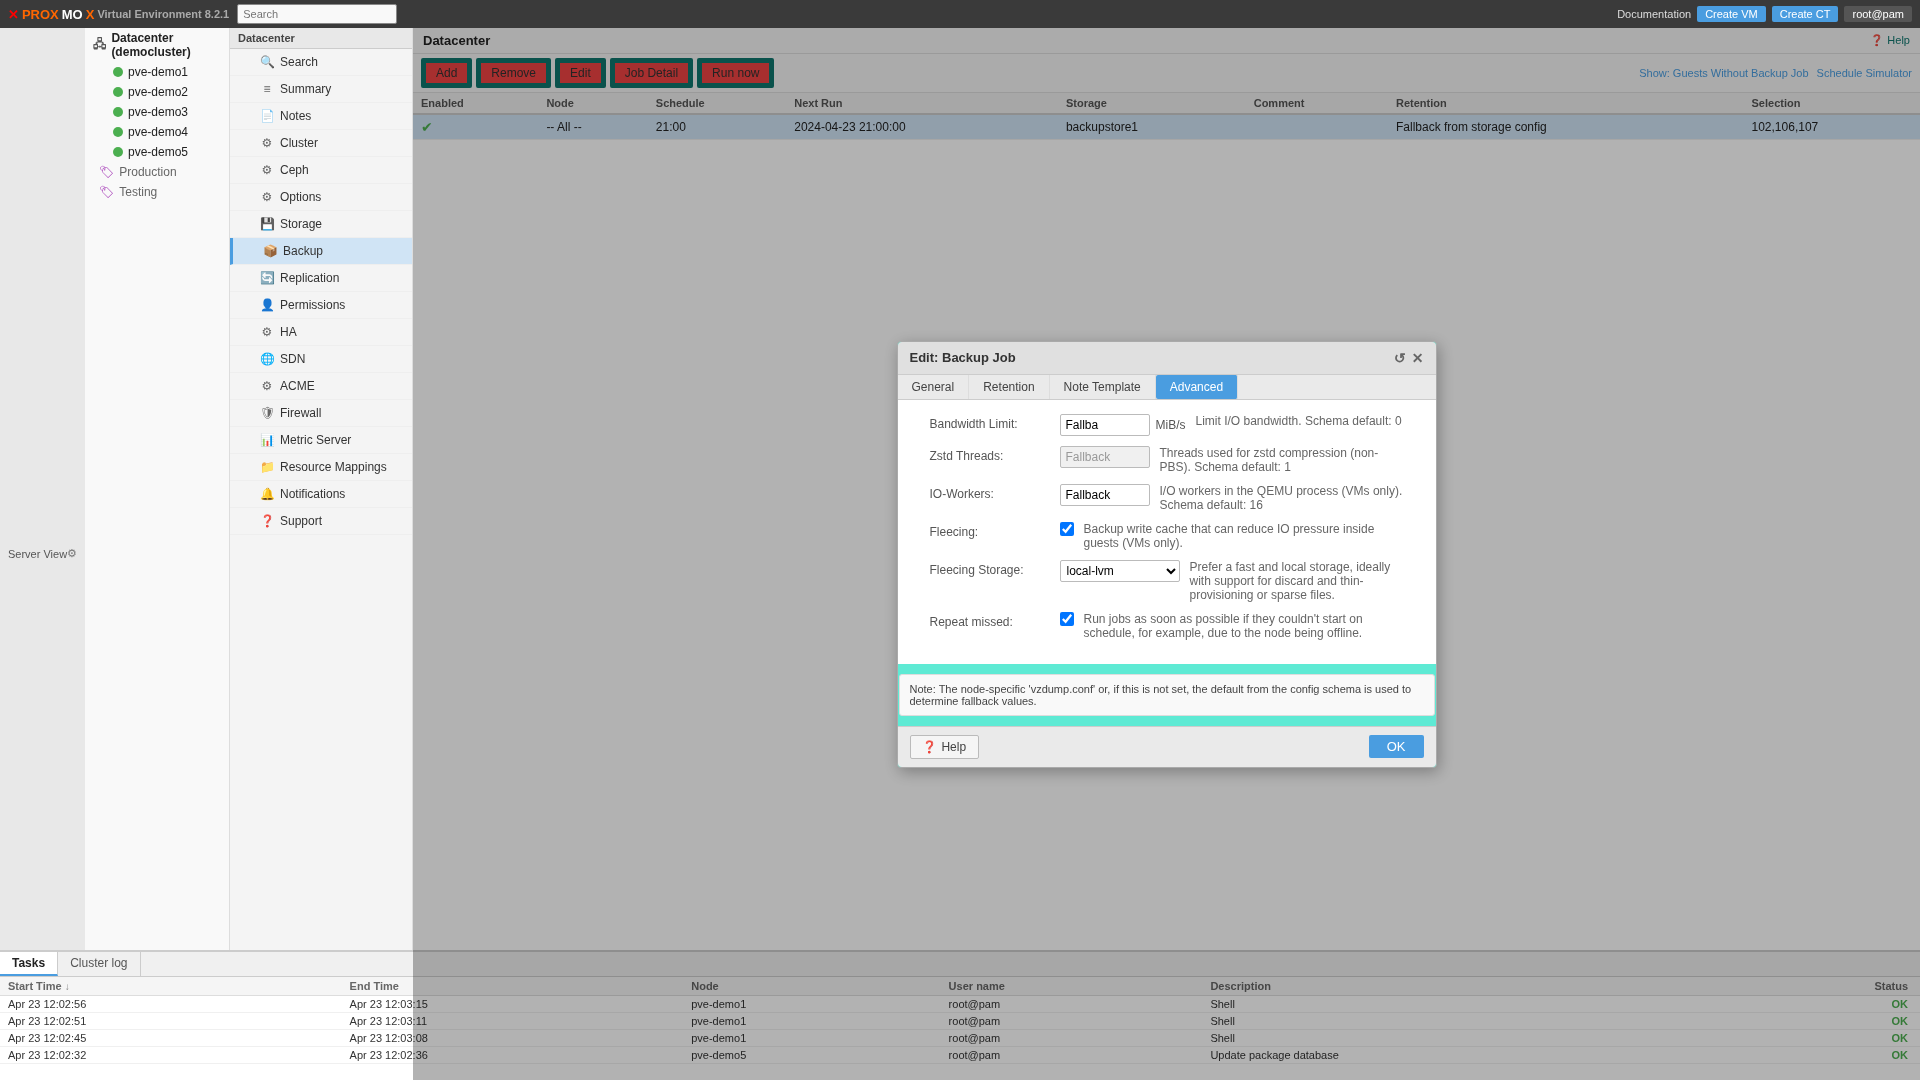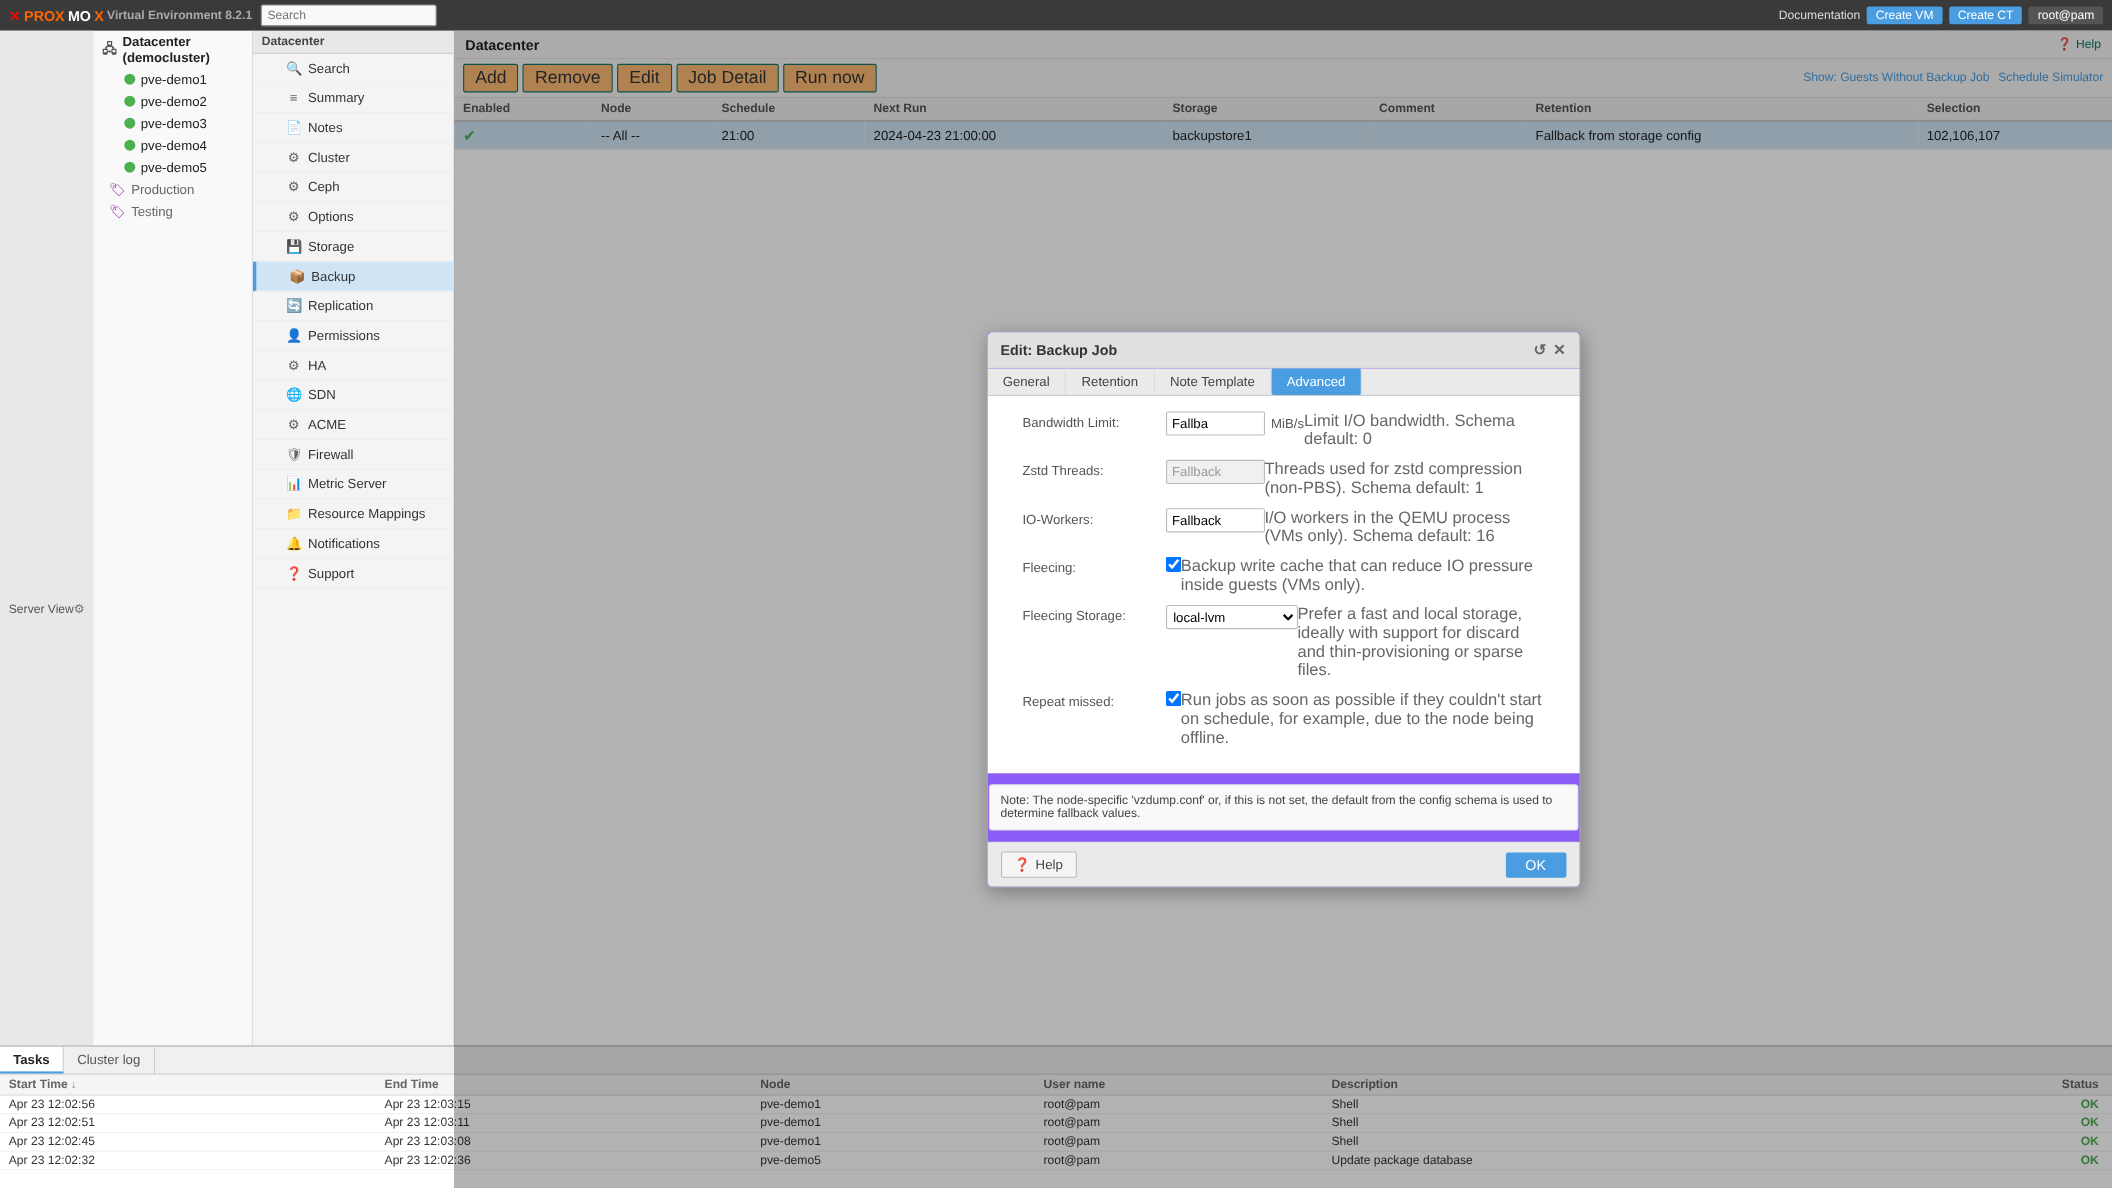--- a/index.html
+++ b/index.html
@@ -34,21 +34,21 @@
     
     #nav { width: 183px; background: #f4f4f4; border-right: 1px solid #ddd; overflow-y: auto; }
     .nav-section-header { background: #e8e8e8; padding: 4px 8px; font-weight: bold; font-size: 11px; color: #444; border-bottom: 1px solid #ccc; }
     .nav-item { padding: 6px 10px 6px 30px; cursor: pointer; display: flex; align-items: center; gap: 6px; font-size: 12px; color: #333; border-bottom: 1px solid #eee; }
     .nav-item.active { background: #d0e4f5; border-left: 3px solid #4a9de0; }
     .nav-item .nav-icon { color: #666; width: 14px; text-align: center; }
 
     
     #content { flex: 1; background: #fff; overflow: hidden; position: relative; }
     #toolbar { display: flex; align-items: center; padding: 4px 8px; gap: 4px; border-bottom: 1px solid #ddd; background: #f5f5f5; }
-    .toolbar-btn { padding: 3px 10px; background: #fdba74; border: 1px solid #0f766e; border-radius: 2px; cursor: pointer; font-size: 16px; color: #333; }
+    .toolbar-btn { padding: 3px 10px; background: #ef4444; border: 5px solid #0f766e; border-radius: 2px; cursor: pointer; font-size: 12px; color: #333; }
     .toolbar-right { margin-left: auto; display: flex; gap: 8px; align-items: flex-end; }
     .toolbar-right a { font-size: 11px; color: #4a9de0; cursor: pointer; text-decoration: none; }
 
     
     #backup-table { width: 100%; border-collapse: collapse; }
     #backup-table th { background: #f0f0f0; border-bottom: 2px solid #ccc; padding: 4px 8px; text-align: left; font-size: 11px; color: #555; }
     #backup-table td { padding: 4px 8px; border-bottom: 1px solid #eee; font-size: 12px; }
     #backup-table tr.selected td { background: #d0e4f5; }
     .check-green { color: #4caf50; font-size: 14px; }
 
@@ -62,41 +62,41 @@
     #task-table td { padding: 2px 8px; font-size: 11px; color: #333; border-bottom: 1px solid #f0f0f0; }
     .status-ok { color: #4caf50; font-weight: bold; }
 
     
     #modal-overlay {
       position: absolute; top: 0; left: 0; right: 0; bottom: 0;
       background: rgba(0,0,0,0.3); display: flex; align-items: center; justify-content: center;
       z-index: 100;
     }
     #modal {
-      background: #8b5cf6; border: 1px solid #aaa; border-radius: 4px; width: 540px;
+      background: #5eead4; border: 1px solid #aaa; border-radius: 4px; width: 540px;
       box-shadow: 2px 4px 16px rgba(0,0,0,0.3);
     }
     #modal-header {
       background: #e0e0e0; padding: 8px 12px; display: flex; align-items: center; justify-content: space-between;
       border-bottom: 1px solid #ccc; border-radius: 4px 4px 0 0; font-size: 13px; font-weight: bold; color: #333;
     }
     #modal-header .header-icons { display: flex; gap: 6px; }
     #modal-header .header-icons span { cursor: pointer; color: #666; font-size: 14px; }
     .modal-tabs { display: flex; border-bottom: 1px solid #ccc; background: #eaeaea; }
     .modal-tab { padding: 5px 14px; cursor: pointer; font-size: 12px; color: #444; border-right: 1px solid #ddd; }
     .modal-tab.active { background: #4a9de0; color: #fff; border-radius: 2px; text-align: center; }
     .modal-body { padding: 14px 32px; background: #fff; }
     .form-row { display: flex; align-items: flex-start; margin-bottom: 10px; }
     .form-label { width: 130px; font-size: 12px; color: #555; padding-top: 3px; flex-shrink: 0; }
     .form-control-wrap { display: flex; align-items: center; gap: 6px; }
     .form-input { height: 22px; border: 1px solid #bbb; padding: 0 5px; font-size: 12px; border-radius: 2px; background: #fff; width: 90px; }
     .form-input.disabled { background: #f0f0f0; color: #999; }
     .form-select { height: 22px; border: 1px solid #bbb; padding: 0 2px; font-size: 12px; border-radius: 2px; background: #fff; width: 120px; }
     .form-unit { font-size: 12px; color: #555; }
-    .form-desc { font-size: 15px; color: #666; flex: 1; }
+    .form-desc { font-size: 12px; color: #666; margin-left: 10px; flex: 1; }
     input[type=checkbox] { width: 14px; height: 14px; }
     .modal-note { font-size: 11px; color: #444; background: #f9f9f9; border: 1px solid #ddd; border-radius: 3px; padding: 8px 10px; margin: 10px 1px; }
     .modal-footer { padding: 8px 12px; background: #eaeaea; display: flex; justify-content: space-between; align-items: center; border-top: 1px solid #ccc; border-radius: 0 0 4px 4px; }
     .btn-ok { background: #4a9de0; color: #fff; border: none; padding: 4px 18px; border-radius: 2px; cursor: pointer; font-size: 13px; }
     .btn-help { background: #f5f5f5; border: 1px solid #bbb; padding: 4px 12px; border-radius: 2px; cursor: pointer; font-size: 12px; color: #444; display: flex; align-items: center; gap: 4px; }
     .sort-indicator { font-size: 10px; color: #888; }
   </style>
 </head>
 <body>
 

